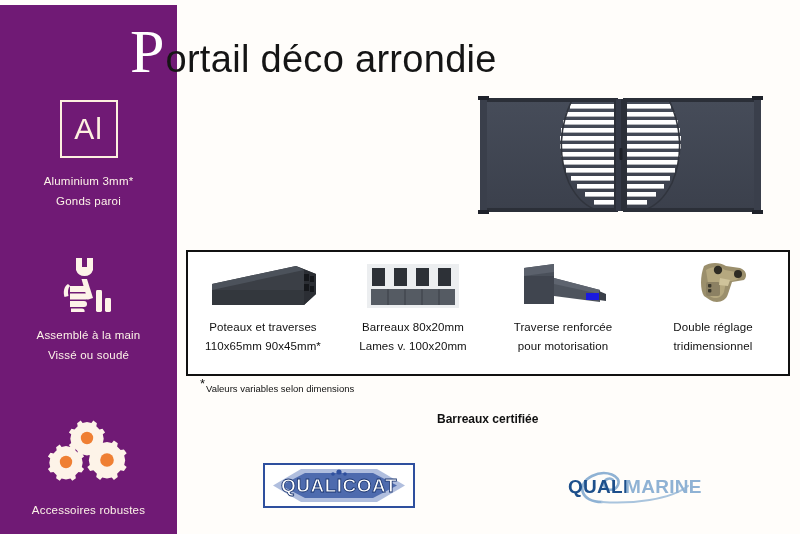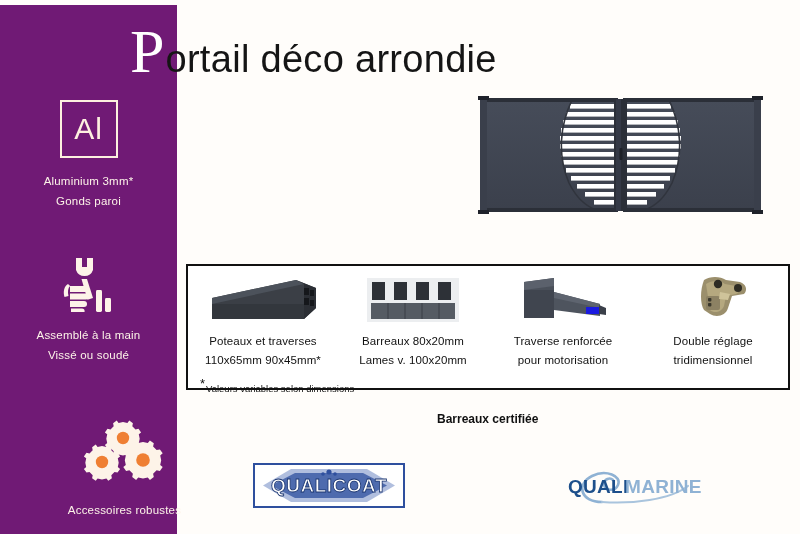--- a/index.html
+++ b/index.html
@@ -41,21 +41,21 @@
     font-family:"Liberation Sans", sans-serif;
     font-size:38px;line-height:48px;color:#151515;font-weight:300;letter-spacing:.3px;
     margin-left:1px;
   }
 
   
   .gate-img{position:absolute;left:477px;top:93px;width:287px;height:124px;}
 
   
   .feature-box{
-    position:absolute;left:186px;top:264px;width:604px;height:126px;
+    position:absolute;left:186px;top:250px;width:604px;height:126px;
     border:2.5px solid #111;box-sizing:border-box;background:#fff;
     display:flex;
   }
   .feature{
     flex:1;display:flex;flex-direction:column;align-items:center;
     padding-top:6px;box-sizing:border-box;
   }
   .feature-art{height:56px;display:flex;align-items:center;justify-content:center;}
   .f-line{
     font-size:11.5px;color:#111;line-height:19px;text-align:center;font-weight:500;
@@ -68,21 +68,21 @@
     position:absolute;left:200px;top:379px;font-size:9.5px;color:#111;
     display:flex;align-items:flex-start;
   }
   .footnote .star{font-size:13px;line-height:10px;margin-right:1px;}
   .footnote .fn-txt{line-height:12px;padding-top:4px;}
   .cert-title{
     position:absolute;left:437px;top:412px;font-size:12px;font-weight:bold;color:#111;
   }
 
   
-  .qualicoat{position:absolute;left:253px;top:463px;width:152px;height:33px;}
+  .qualicoat{position:absolute;left:263px;top:463px;width:152px;height:33px;}
   .qualimarine{position:absolute;left:562px;top:466px;width:150px;height:42px;}
 
   svg{display:block;}
 </style>
 </head>
 <body>
 
 <div id="root">
 
   <div class="sidebar">
@@ -113,21 +113,21 @@
 
             <rect x="38" y="34" width="6" height="22" rx="1.4"></rect>
             <rect x="47" y="42" width="6" height="14" rx="1.4"></rect>
           </g>
         </svg>
       </div>
       <div class="side-label" style="margin-top:10px;">Assemblé à la main</div>
       <div class="side-label">Vissé ou soudé</div>
     </div>
 
-    <div class="side-block" style="top:415px;padding-left:36px;">
+    <div class="side-block" style="top:415px;">
       <div class="icon-wrap" style="height:66px;">
         <svg width="86" height="66" viewBox="0 0 86 66" aria-hidden="true">
           <g fill="#fdf3e8">
 
             <path d="M41 2 l4.4 .9 1.9 -2.3 3.6 2.6 -.6 3 3.2 3.2 3 -.6 2.6 3.6 -2.3 1.9 .9 4.4 -.9 4.4 2.3 1.9 -2.6 3.6 -3 -.6 -3.2 3.2 .6 3 -3.6 2.6 -1.9 -2.3 -4.4 .9 -4.4 -.9 -1.9 2.3 -3.6 -2.6 .6 -3 -3.2 -3.2 -3 .6 -2.6 -3.6 2.3 -1.9 -.9 -4.4 .9 -4.4 -2.3 -1.9 2.6 -3.6 3 .6 3.2 -3.2 -.6 -3 3.6 -2.6 1.9 2.3 Z"></path>
             <circle cx="41" cy="18" r="6.2" fill="#ef7f33"></circle>
 
             <path d="M61 22 l4.8 1 2.1 -2.5 3.9 2.8 -.7 3.3 3.5 3.5 3.3 -.7 2.8 3.9 -2.5 2.1 1 4.8 -1 4.8 2.5 2.1 -2.8 3.9 -3.3 -.7 -3.5 3.5 .7 3.3 -3.9 2.8 -2.1 -2.5 -4.8 1 -4.8 -1 -2.1 2.5 -3.9 -2.8 .7 -3.3 -3.5 -3.5 -3.3 .7 -2.8 -3.9 2.5 -2.1 -1 -4.8 1 -4.8 -2.5 -2.1 2.8 -3.9 3.3 .7 3.5 -3.5 -.7 -3.3 3.9 -2.8 2.1 2.5 Z"></path>
             <circle cx="61" cy="40" r="6.8" fill="#ef7f33"></circle>
 

